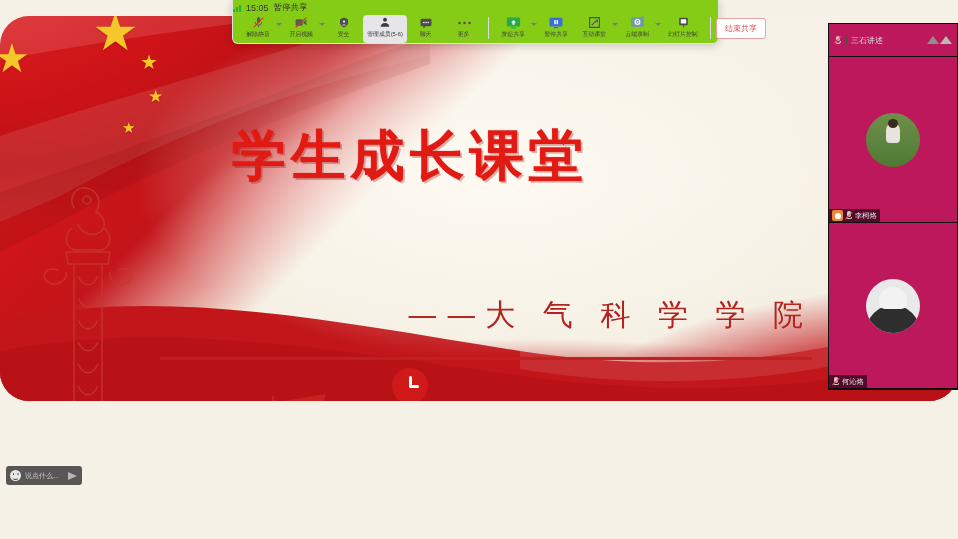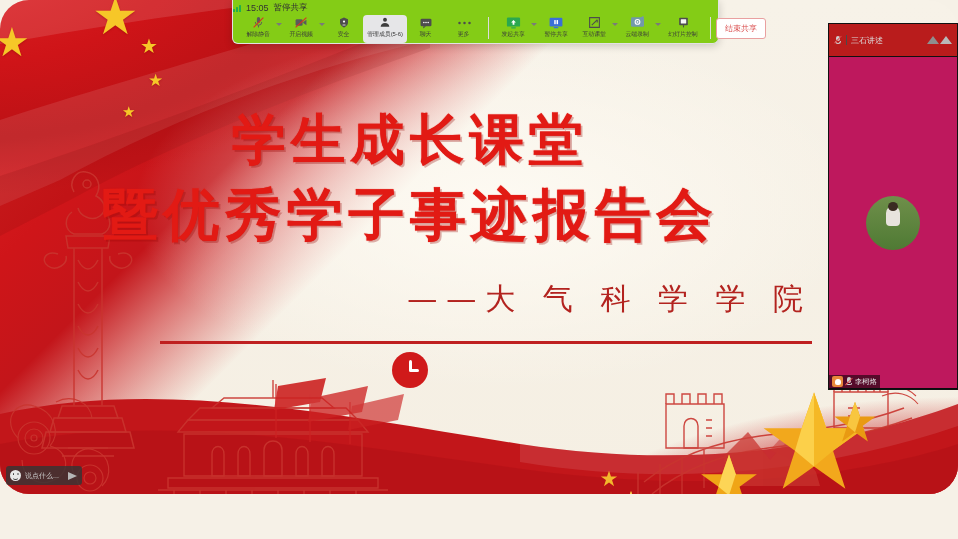--- a/index.html
+++ b/index.html
@@ -5,21 +5,21 @@
   * { margin:0; padding:0; box-sizing:border-box; }
   html,body { width:958px; height:539px; overflow:hidden; }
   body {
     font-family:"Liberation Sans","DejaVu Sans",sans-serif;
     background:#f6f1e7;
     position:relative;
   }
 
   
   #slide {
-    position:absolute; left:0; top:0; width:958px; height:494px;
+    position:absolute; left:0; top:16px; width:958px; height:385px;
     background:
       
       radial-gradient(ellipse 700px 300px at 100% 118%, #d4171c 0%, #c2161a 38%, rgba(194,22,26,0) 62%),
       radial-gradient(ellipse 900px 250px at 55% 128%, #cf1419 0%, #bb1317 45%, rgba(187,19,23,0) 68%),
       
       radial-gradient(ellipse 620px 340px at -6% -14%, #e2282a 0%, #cf1418 40%, #bb1115 62%, rgba(187,17,21,0) 78%),
       linear-gradient(135deg,#e02526 0%, #cf1519 18%, #c3151a 27%, rgba(200,22,27,.55) 33%, rgba(246,241,231,0) 41%),
       linear-gradient(#f7f2e8,#f5efe3);
     overflow:hidden;
     border-radius:29px;
@@ -123,21 +123,21 @@
   }
 
   
   #participants{
     position:absolute; right:0; top:23px; width:130px; height:367px;
     background:#1f1f1f; z-index:40; display:flex; flex-direction:column;
     border:1px solid #111;
   }
   #pp-header{
     height:22px; flex:0 0 auto; display:flex; align-items:center; gap:4px;
-    padding:16px 5px; background:#b91c1c; border-bottom:1px solid #101010; position:relative;
+    padding:16px 5px; background:#be185d; border-bottom:1px solid #101010; position:relative;
   }
   #pp-title{ font-size:8px; color:#dcdcdc; white-space:nowrap; overflow:hidden; }
   #pp-sep{ width:1px; height:10px; background:#4a4a4a; }
   #pp-logo{ margin-left:auto; display:flex; gap:1px; align-items:flex-end; }
   #pp-logo span{ display:block; width:0;height:0; border-left:6px solid transparent;
       border-right:6px solid transparent; border-bottom:8px solid #8f8f8f; }
   #pp-logo span:nth-child(2){ border-bottom-color:#b9b9b9; }
 
   .tile{
     flex:1 1 0; position:relative; border-bottom:1px solid #0d0d0d; overflow:hidden;
@@ -345,21 +345,20 @@
   <svg style="position:absolute;left:600px;top:470px;width:18px;height:18px;" viewBox="0 0 100 100">
     <polygon points="50,4 61,36 95,36 67,56 78,90 50,70 22,90 33,56 5,36 39,36" fill="#f3b72c"></polygon>
   </svg>
   <svg style="position:absolute;left:832px;top:400px;width:46px;height:46px;" viewBox="0 0 100 100">
     <polygon points="50,4 61,36 95,36 67,56 78,90 50,70 22,90 33,56 5,36 39,36" fill="#e99a12"></polygon>
     <polygon points="50,4 61,36 50,70 33,56 39,36" fill="#f8c63f"></polygon>
   </svg>
 
   <div id="titlewrap">
     <div class="title-l1">学生成长课堂</div>
-    <div class="title-l2">暨优秀学子事迹报告会</div>
   </div>
 
   <div id="subtitle">——大 气 科 学 学 院</div>
   <div id="rule"></div>
 
   <div id="datebar">
     <div id="clock-icon"></div>
   </div>
 </div>
 
@@ -549,20 +548,33 @@
       <span class="host-badge"></span>
       <span class="micmute">
         <span class="body"></span>
           <span class="base"></span>
           <span class="sl"></span>
       </span>
       <span class="nm">李柯烙</span>
     </div>
   </div>
 
+  <div class="tile">
+    <div class="avatar">
+        <span class="av-white"></span>
+      </div>
+    <div class="namebar">
+      <span class="micmute">
+        <span class="body"></span>
+          <span class="base"></span>
+          <span class="sl"></span>
+      </span>
+      <span class="nm">何沁烙</span>
+    </div>
+  </div>
 
 
 
 </div>
 
 <div id="chatbar">
   <span id="chat-emoji"></span>
   <span id="chat-ph">说点什么...</span>
   <span id="chat-send"></span>
 </div>

